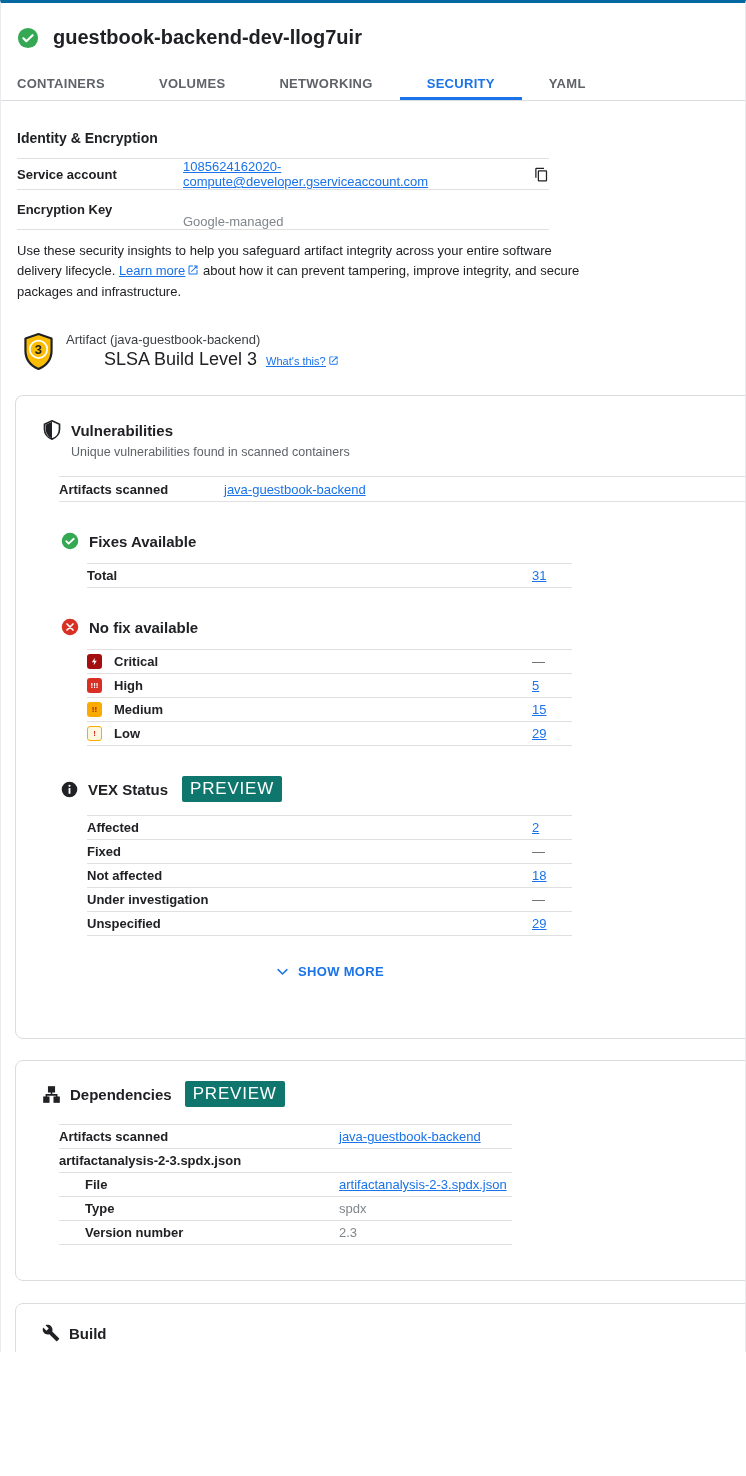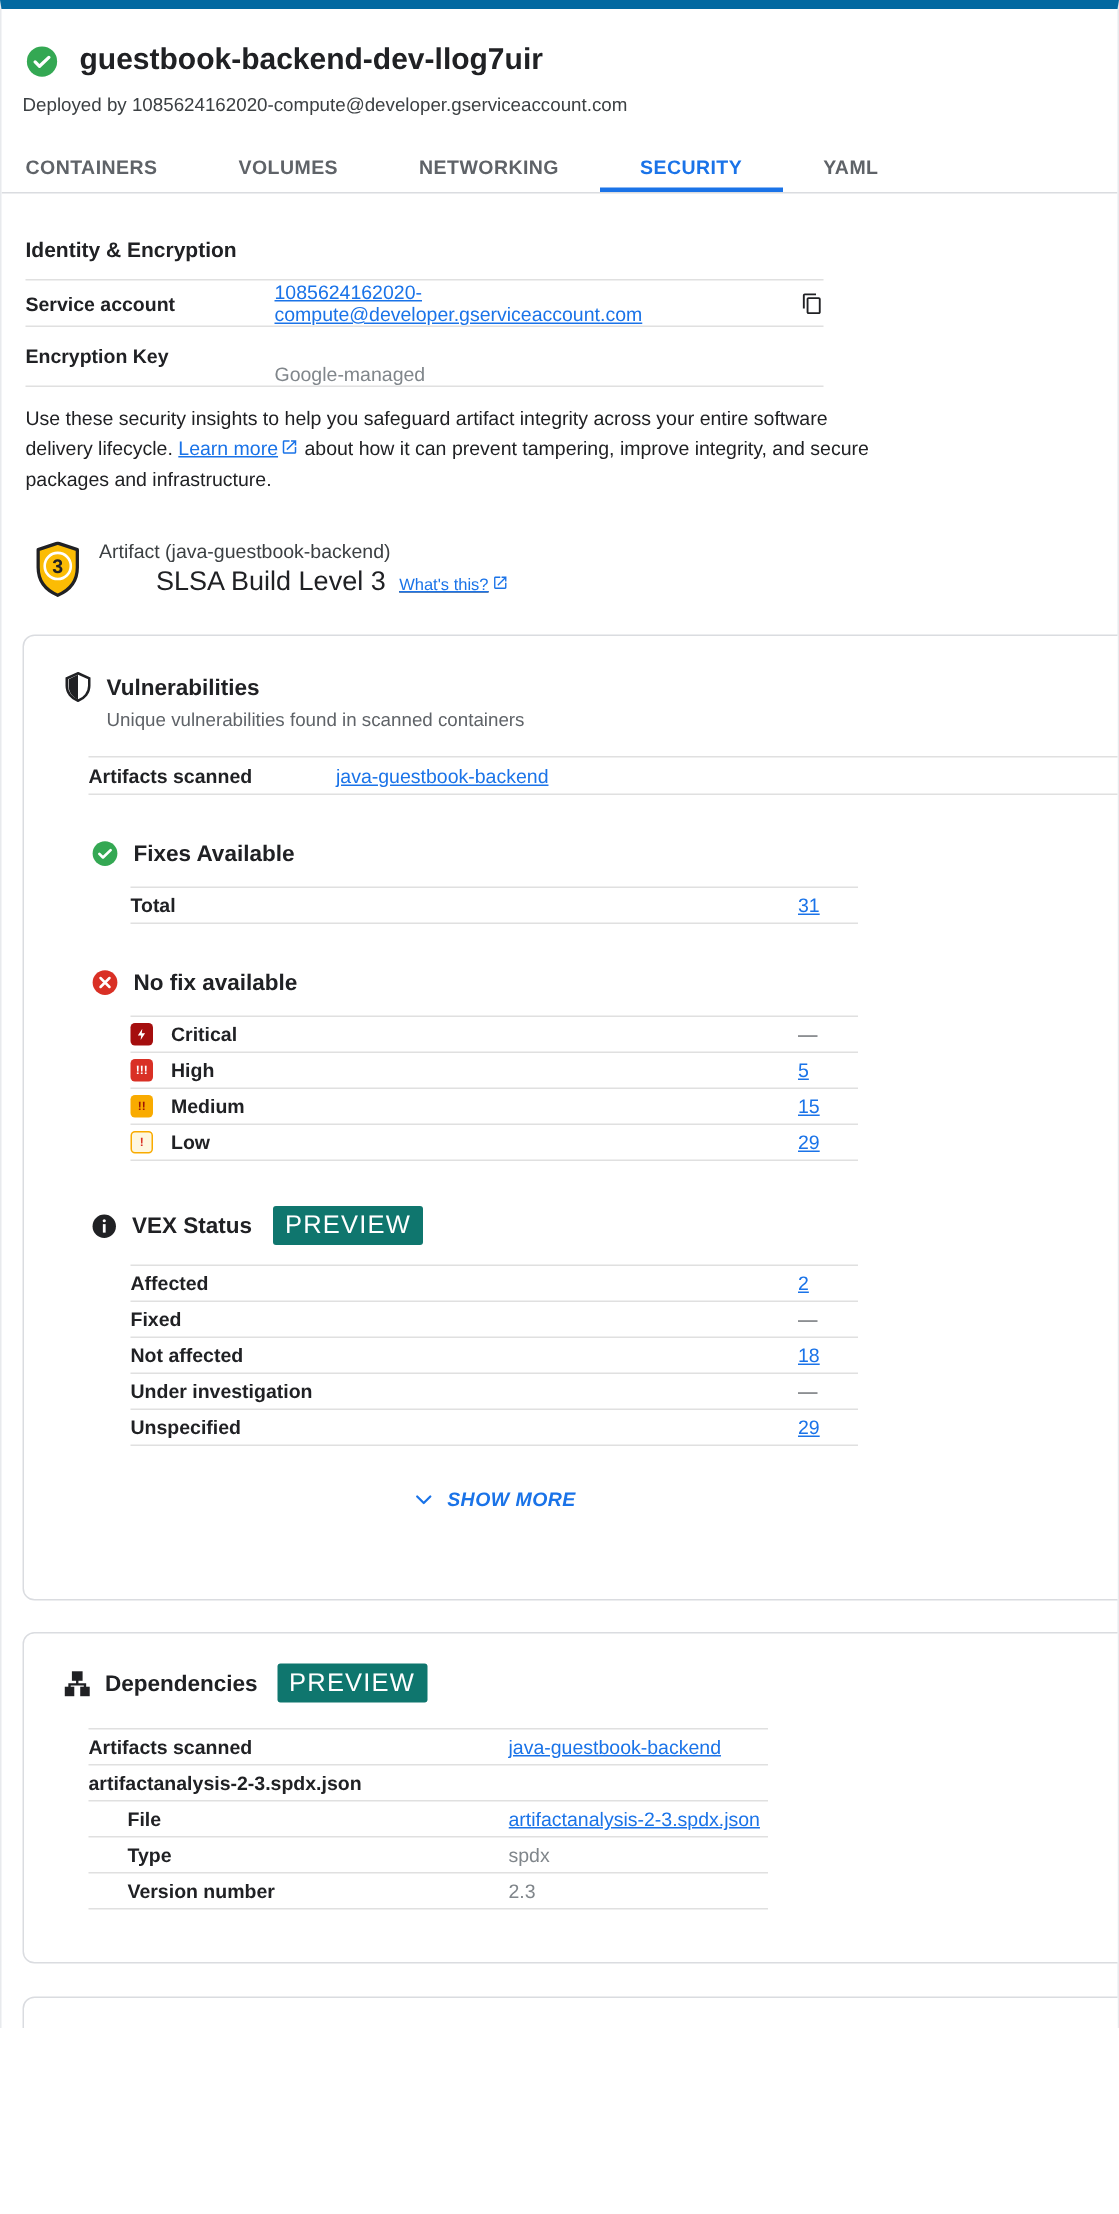--- a/index.html
+++ b/index.html
@@ -1,18 +1,18 @@
 <!DOCTYPE html>
 <html><head>
 <meta charset="utf-8">
 <style>
   * { box-sizing: border-box; }
   html,body { margin:0; padding:0; background:#fff; }
   body { width:746px; font-family:"Liberation Sans", sans-serif; color:#202124; }
-  .page { width:746px; height:1352px; overflow:hidden; border-top:6px solid #0369a1;
+  .page { width:746px; height:1352px; overflow:hidden; border-top:3px solid #0369a1;
           border-left:1px solid #e8eaed; border-right:1px solid #e8eaed; position:relative; }
 
   
   .header { display:flex; align-items:center; gap:14px; padding:23px 16px 0 16px; }
   .page-title { font-size:20px; font-weight:600; letter-spacing:0; }
   .deployed-by { padding:11px 16px 0 14px; font-size:12.5px; color:#3c4043; }
 
   
   .tabs { display:flex; margin-top:17px; border-bottom:1px solid #dadce0; }
   .tab { padding:10px 27px 9px 27px; font-size:13px; font-weight:600; letter-spacing:0.3px;
@@ -69,21 +69,21 @@
 
   .sev { width:15px; height:15px; border-radius:3px; display:inline-flex; align-items:center;
          justify-content:center; font-weight:700; flex-shrink:0; }
   .sev-critical { background:#a50e0e; }
   .sev-high { background:#d93025; color:#fff; font-size:8px; letter-spacing:0; }
   .sev-medium { background:#f9ab00; color:#9c1205; font-size:8px; }
   .sev-low { background:#fef7e0; border:1px solid #f9ab00; color:#d93025; font-size:8px; }
 
   .show-more { margin:27px 0 0 45px; width:485px; display:flex; justify-content:center;
                gap:8px; color:#1a73e8; font-size:13px; font-weight:600;
-               letter-spacing:0.3px; cursor:pointer; background:none; border:none;font-style:italic; }
+               letter-spacing:0.3px; cursor:pointer; background:none; border:none; }
 
   
   .card2-inner { padding:20px 0 35px 26px; }
   .dep-table { margin:17px 0 0 17px; width:453px; border-top:1px solid #e0e0e0; }
   .dep-row { display:flex; align-items:center; height:24px; border-bottom:1px solid #e0e0e0; font-size:13px; }
   .dep-row .dl { width:280px; min-width:280px; font-weight:700; display:flex; align-items:center; gap:7px; }
   .dep-row.sub { padding-left:26px; }
   .dep-row.sub .dl { width:254px; min-width:254px; }
   .dep-val { color:#80868b; }
   .dep-val-clip { width:173px; overflow:hidden; white-space:nowrap; }
@@ -101,21 +101,20 @@
 
   <div class="header">
     <span style="display:inline-flex;">
       <svg width="22" height="22" viewBox="0 0 24 24">
           <circle cx="12" cy="12" r="11" fill="#34a853"></circle>
           <path d="M7 12.3l3.2 3.2L17 9" stroke="#fff" stroke-width="2.4" fill="none" stroke-linecap="round" stroke-linejoin="round"></path>
         </svg>
     </span>
     <span class="page-title">guestbook-backend-dev-llog7uir</span>
   </div>
-  <div class="deployed-by">Deployed by 1085624162020-compute@developer.gserviceaccount.com</div>
 
   <div class="tabs">
     <div class="tab">CONTAINERS</div>
     <div class="tab">VOLUMES</div>
     <div class="tab">NETWORKING</div>
     <div class="tab active">SECURITY</div>
     <div class="tab">YAML</div>
   </div>
 
   <div class="section-title">Identity &amp; Encryption</div>

